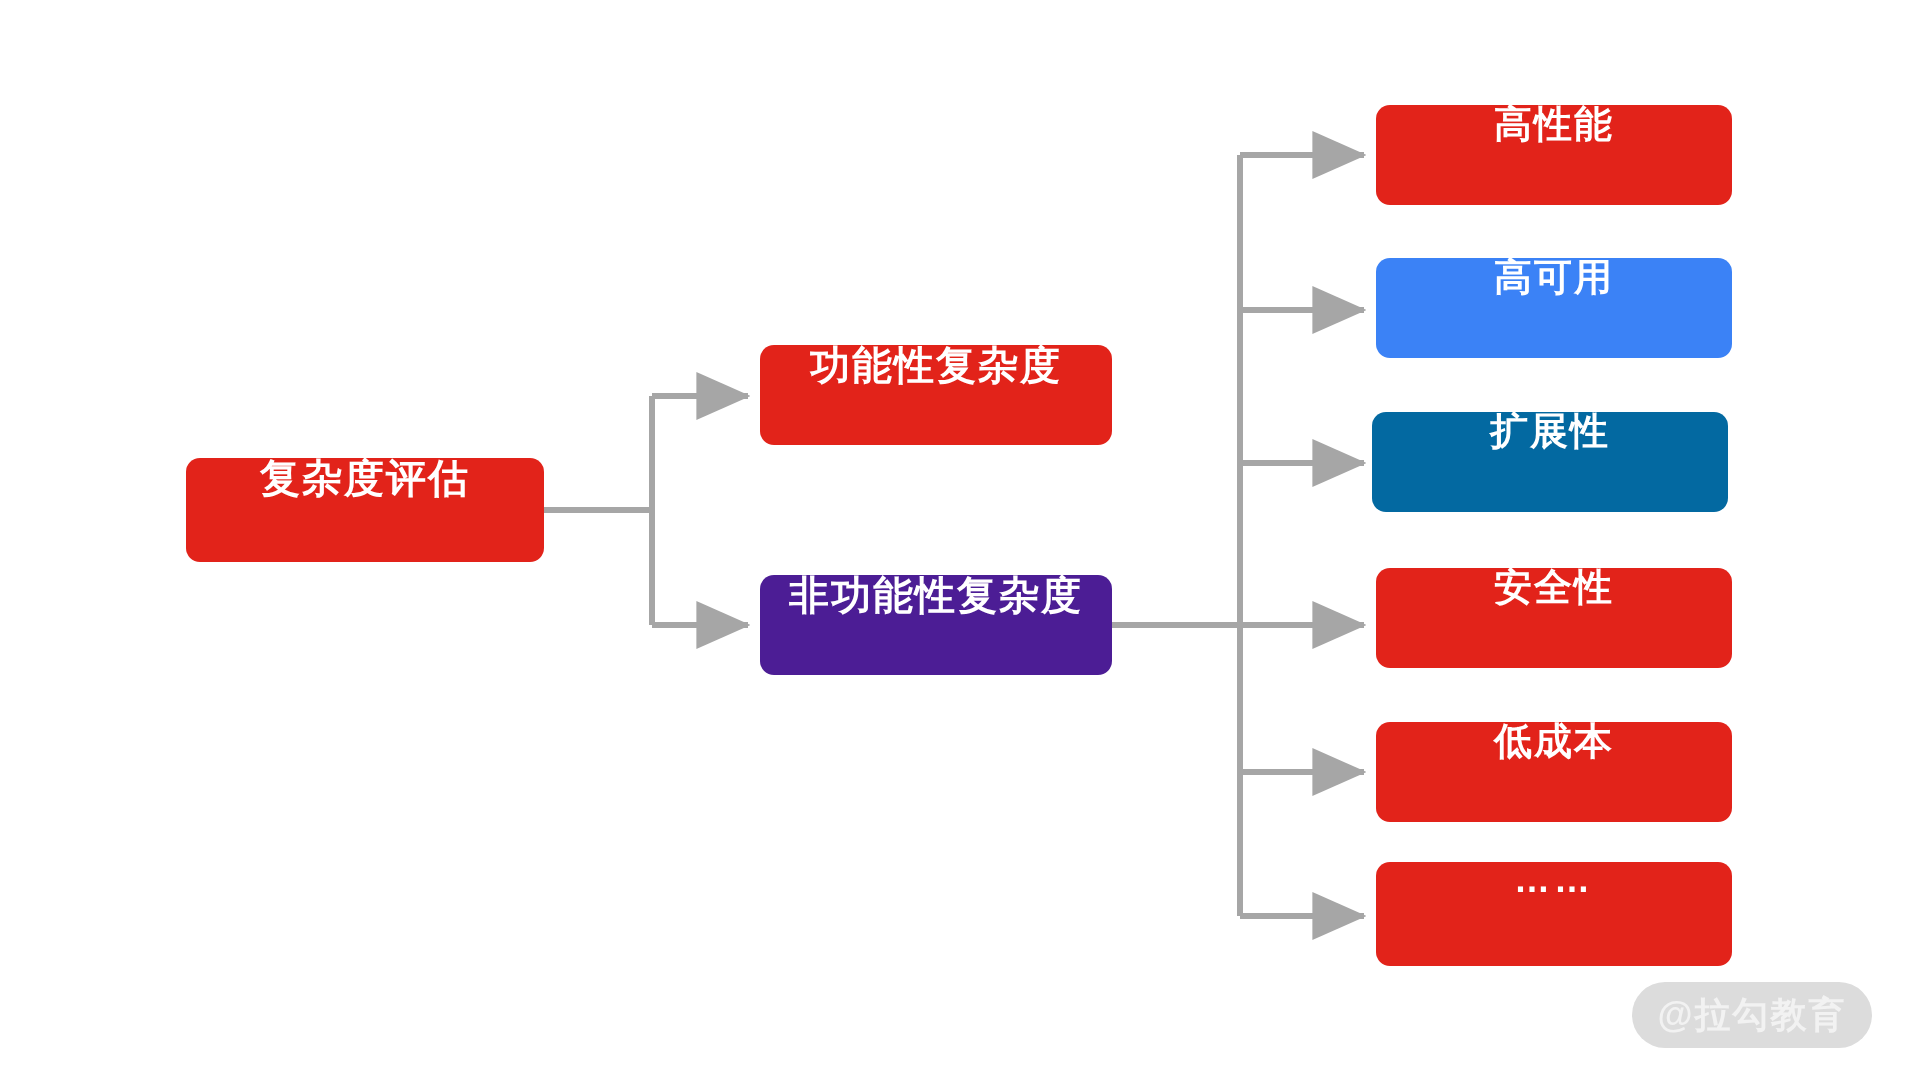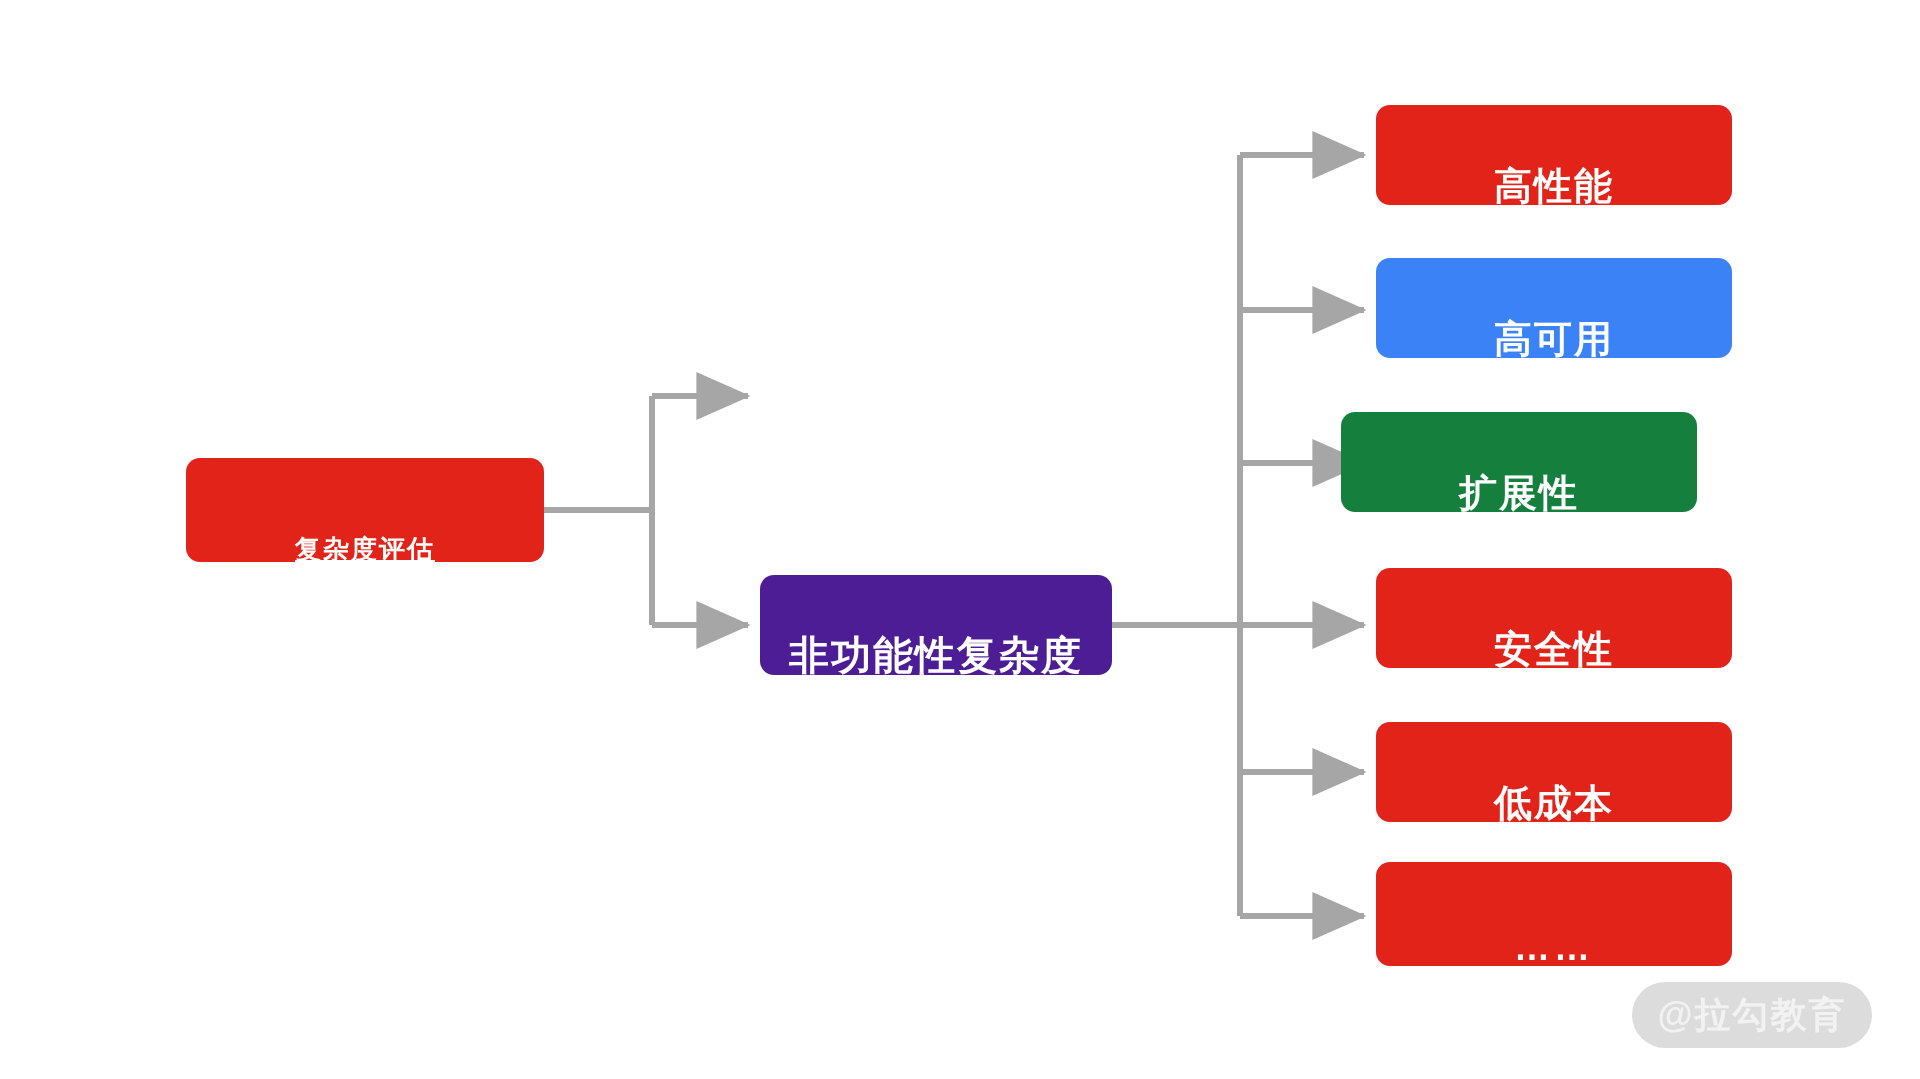--- a/index.html
+++ b/index.html
@@ -23,36 +23,35 @@
     left: 0;
     top: 0;
     width: 1920px;
     height: 1079px;
     pointer-events: none;
   }
   .node {
     position: absolute;
     box-sizing: border-box;
     display: flex;
-    align-items: flex-end;
+    align-items: flex-start;
     justify-content: center;
     border-radius: 14px;
     color: #ffffff;
     font-weight: 700;
     letter-spacing: 2px;
     text-align: center;
     user-select: none;
   }
   .node-label {
     display: block;
     line-height: 1;
   }
   .node-root {
-    font-size: 26px;
-    text-decoration: underline;
+    font-size: 40px;
   }
   .node-mid {
     font-size: 40px;
   }
   .node-leaf {
     font-size: 38px;
   }
   .node-ellipsis .node-label {
     letter-spacing: 4px;
     font-size: 36px;
@@ -98,34 +97,37 @@
       <path d="M 1240 463 L 1364 463" marker-end="url(#arrowhead)"></path>
       <path d="M 1240 772 L 1364 772" marker-end="url(#arrowhead)"></path>
       <path d="M 1240 916 L 1364 916" marker-end="url(#arrowhead)"></path>
     </g>
   </svg>
 
   <div class="node node-root" style="left:186px; top:458px; width:358px; height:104px; background:#E2231A;">
     <span class="node-label">复杂度评估</span>
   </div>
 
+  <div class="node node-mid" style="left:760px; top:345px; width:352px; height:100px; background:#E2231A;">
+    <span class="node-label">功能性复杂度</span>
+  </div>
 
   <div class="node node-mid" style="left:760px; top:575px; width:352px; height:100px; background:#4c1d95;">
     <span class="node-label">非功能性复杂度</span>
   </div>
 
   <div class="node node-leaf" style="left:1376px; top:105px; width:356px; height:100px; background:#E2231A;">
     <span class="node-label">高性能</span>
   </div>
 
   <div class="node node-leaf" style="left:1376px; top:258px; width:356px; height:100px; background:#3b82f6;">
     <span class="node-label">高可用</span>
   </div>
 
-  <div class="node node-leaf" style="left:1341px; top:412px; width:356px; height:100px; background:#15803d;">
+  <div class="node node-leaf" style="left:1372px; top:412px; width:356px; height:100px; background:#0369a1;">
     <span class="node-label">扩展性</span>
   </div>
 
   <div class="node node-leaf" style="left:1376px; top:722px; width:356px; height:100px; background:#E2231A;">
     <span class="node-label">低成本</span>
   </div>
 
   <div class="node node-leaf" style="left:1376px; top:568px; width:356px; height:100px; background:#E2231A;">
     <span class="node-label">安全性</span>
   </div>

